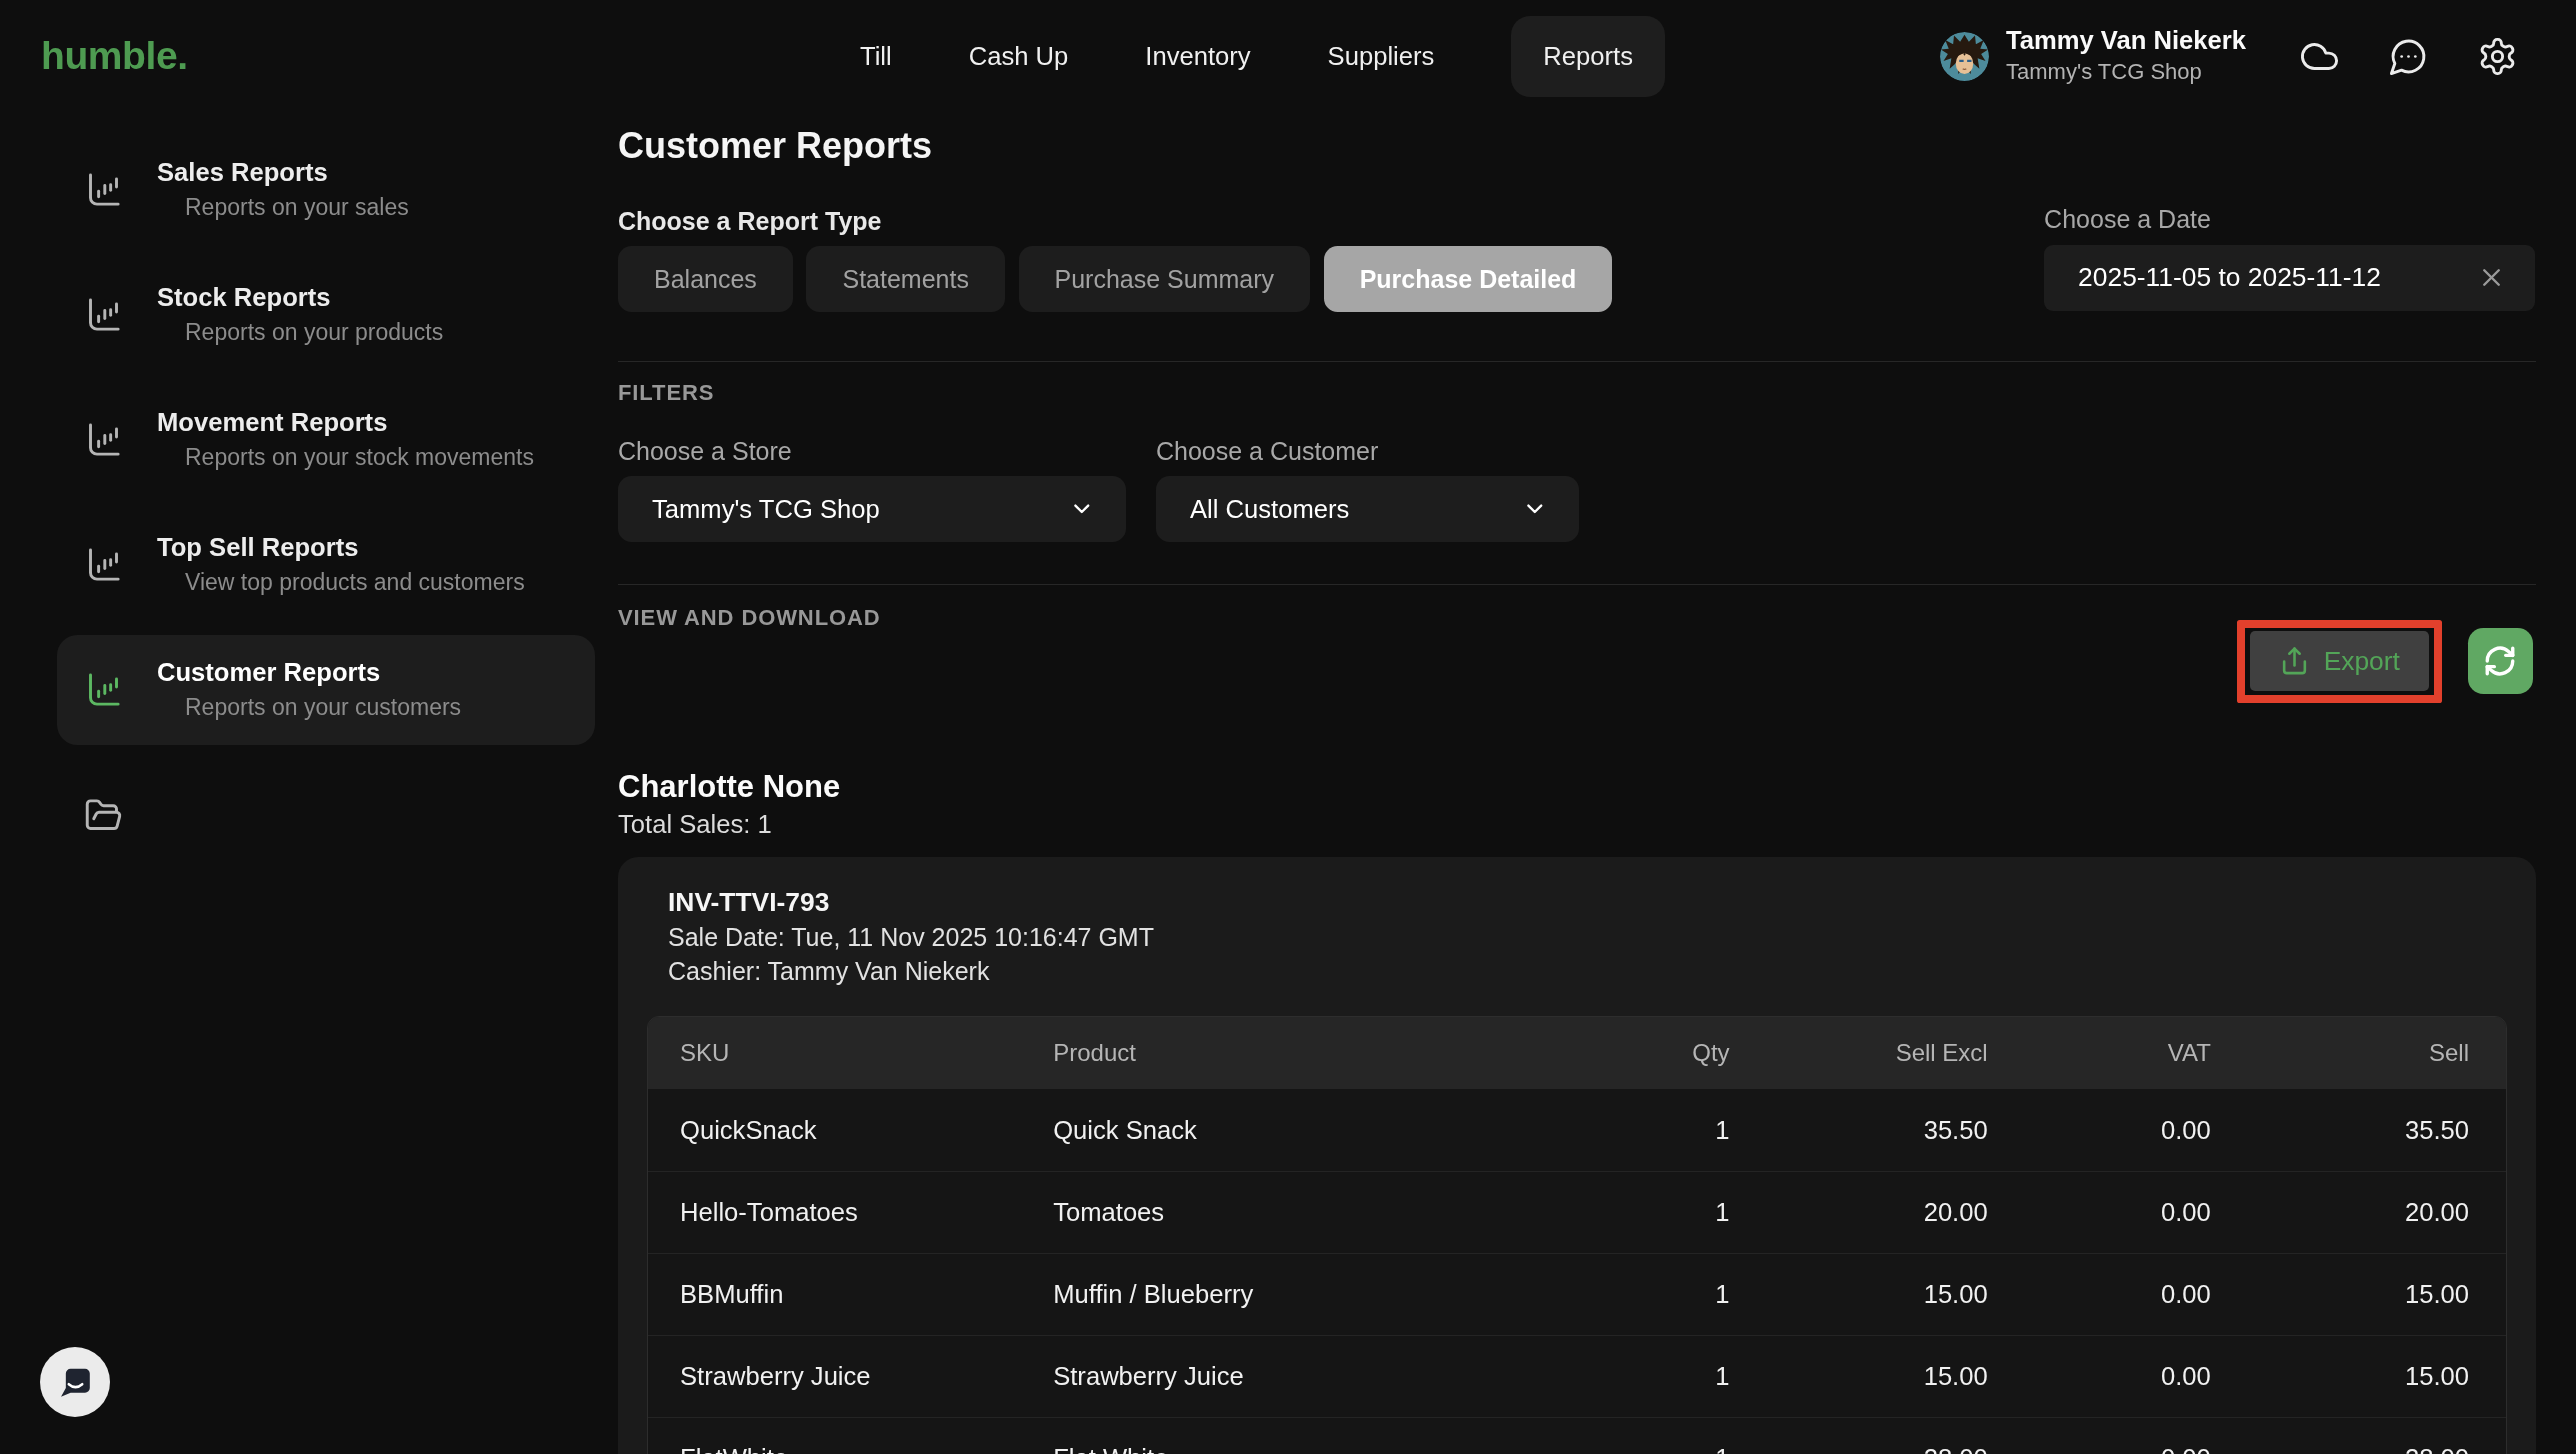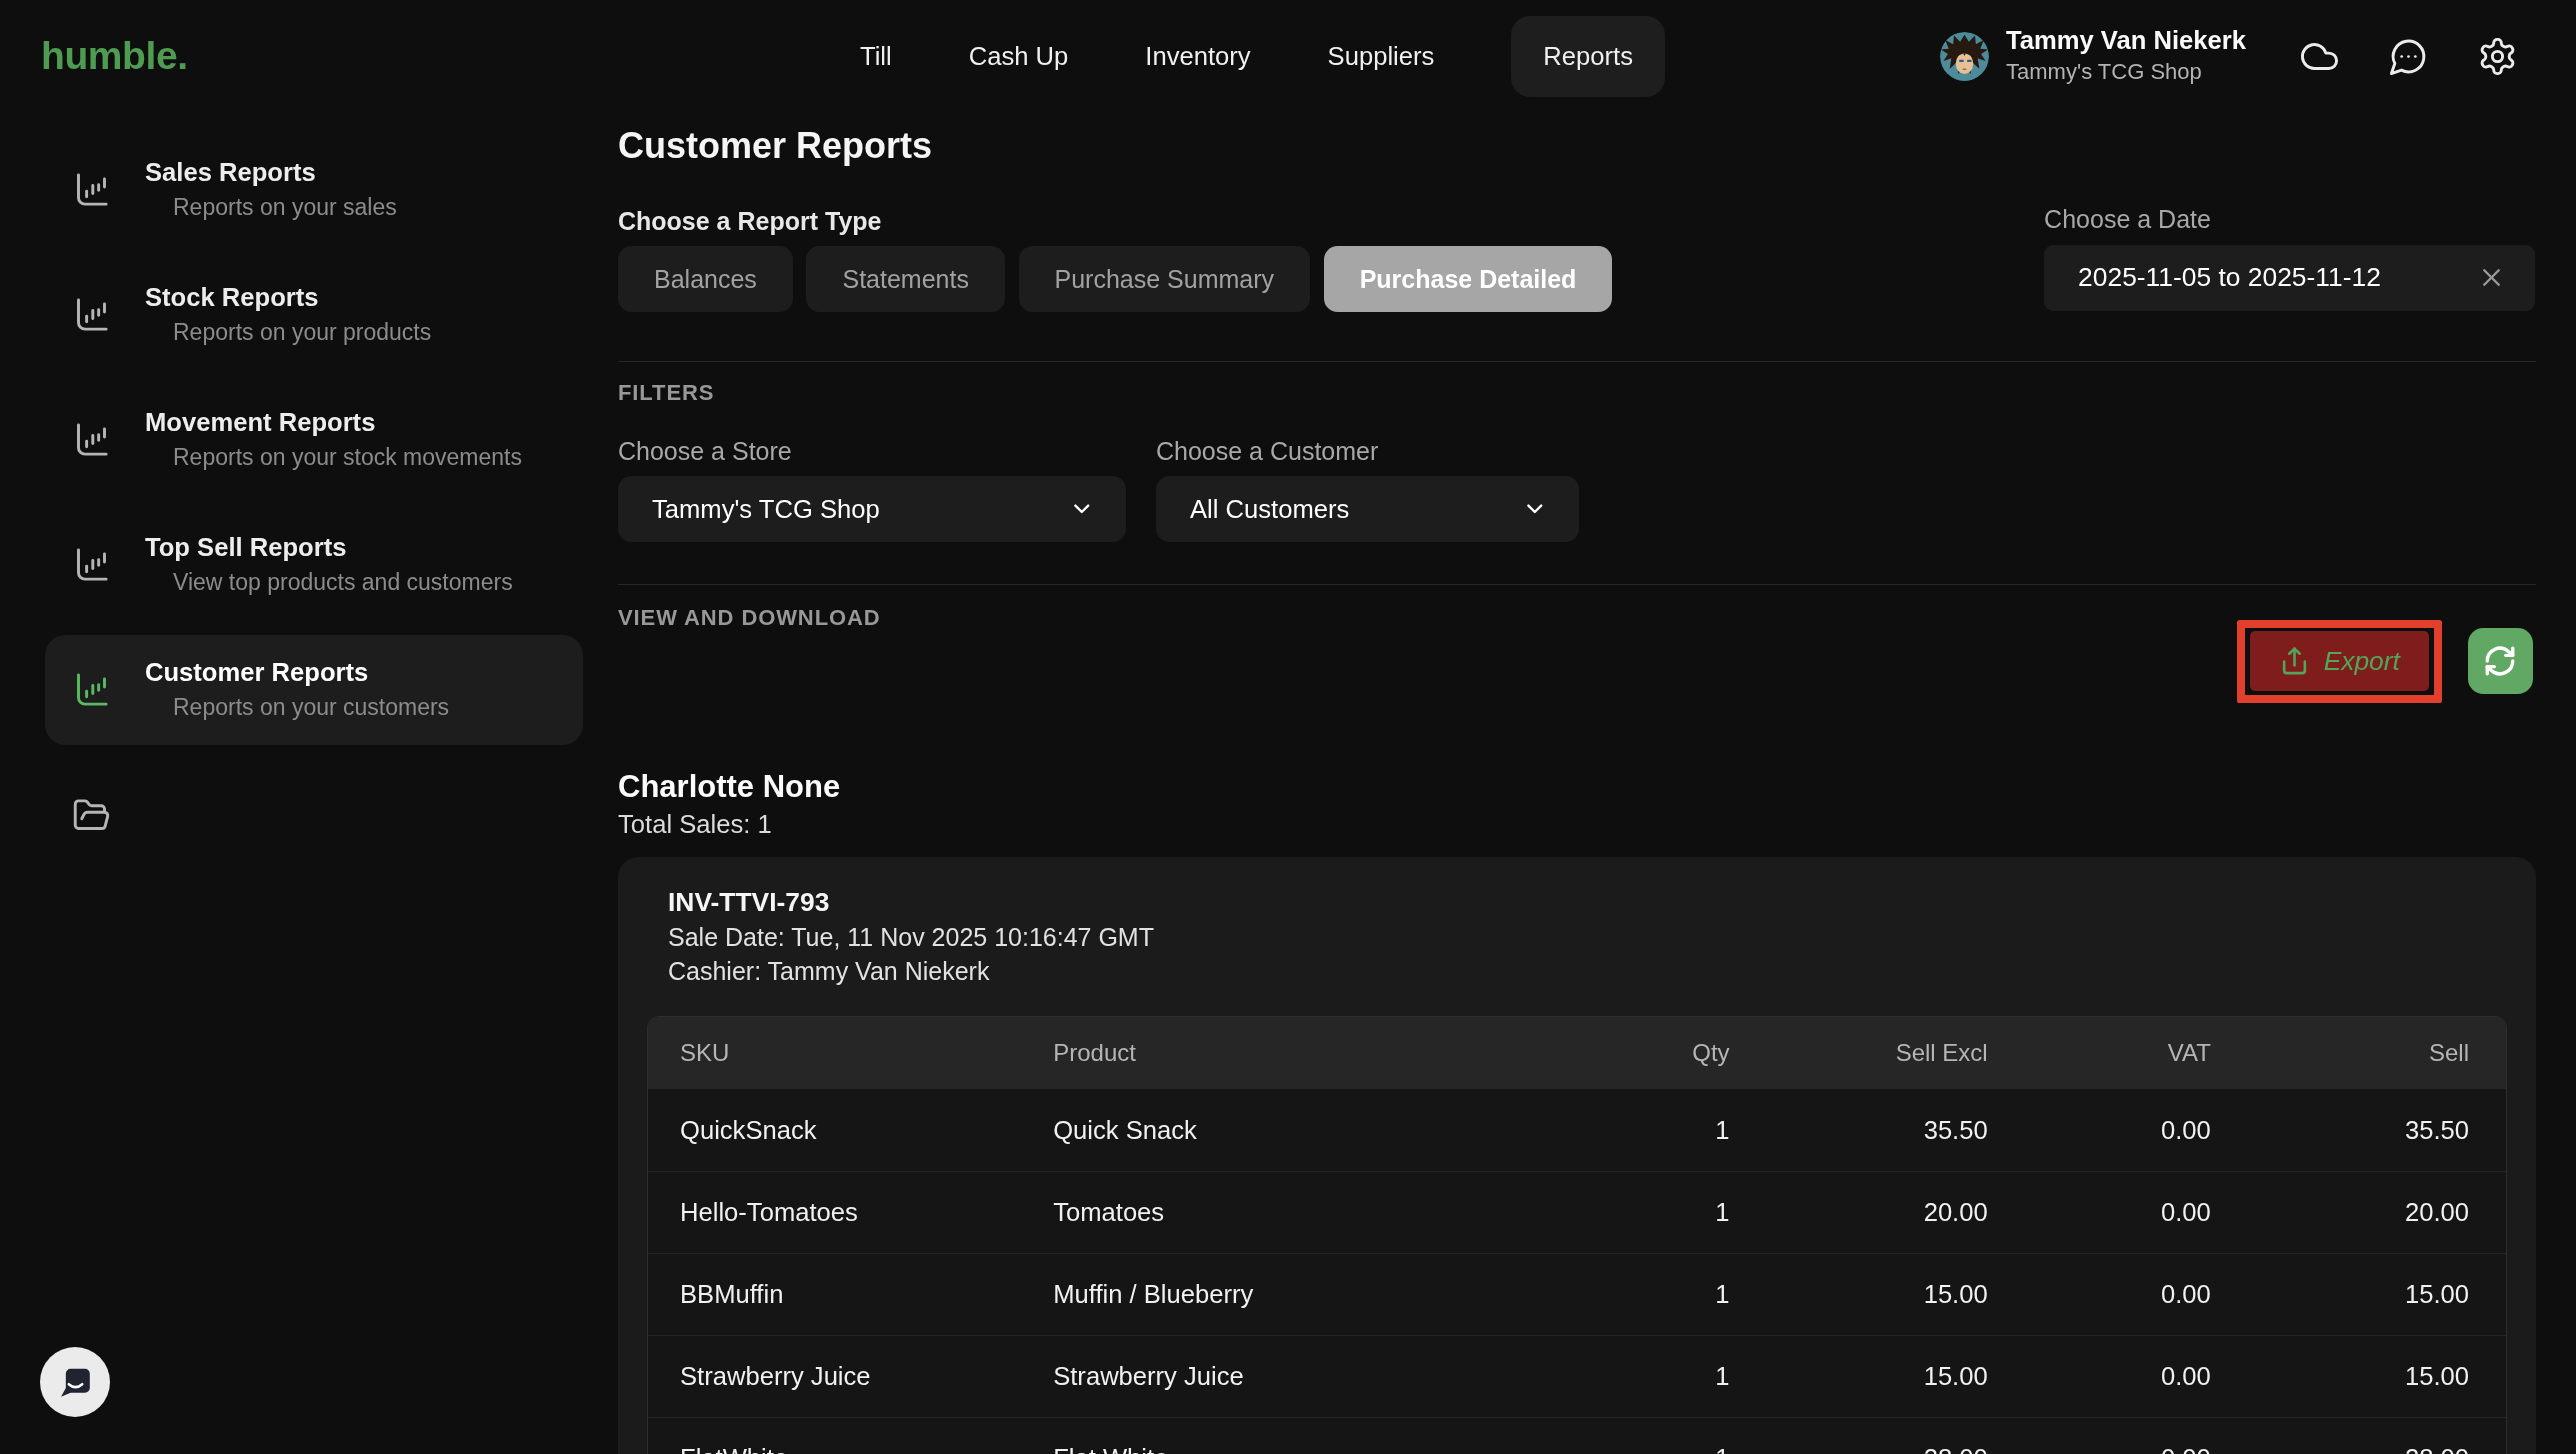--- a/index.html
+++ b/index.html
@@ -20,21 +20,21 @@
   .nav-item.active { background:#1e1e1e; padding:26px 32px; border-radius:19px; }
   .user-cluster { position:absolute; right:58px; top:0; height:112px; display:flex; align-items:center; }
   .avatar { width:49px; height:49px; border-radius:50%; overflow:hidden; flex:none; }
   .user-text { margin-left:17px; }
   .user-name { font-size:25.6px; font-weight:700; color:#fafafa; line-height:27px; }
   .user-store { font-size:22px; color:#b3b3b3; margin-top:5.1px; }
   .top-icons { display:flex; align-items:center; gap:48px; margin-left:53px; }
   .top-icons svg { cursor:pointer; }
 
   
-  .sidebar { position:absolute; left:0; top:112px; width:613px; padding-top:15.3px; }
+  .sidebar { position:absolute; left:12px; top:112px; width:613px; padding-top:15.3px; }
   .side-item { height:125px; display:flex; align-items:center; padding-left:72px; gap:34px; cursor:pointer; }
   .side-icon { width:39px; height:39px; flex:none; }
   .side-title { font-size:25.6px; font-weight:700; color:#ededed; line-height:27px; }
   .side-sub { font-size:23px; color:#8c8c8c; margin-top:7.7px; white-space:nowrap;margin-left:28px; }
   .side-item.active { background:#1d1d1d; border-radius:20.4px; margin:7.7px 30px 7.7px 45px; padding-left:27px; height:110px; }
   .side-item.active .side-title { color:#ffffff; }
 
   
   .main { position:absolute; left:618px; top:112px; width:1918px; }
   .page-title { margin-top:13.6px; font-size:36px; line-height:39px; font-weight:700; color:#f5f5f5; }
@@ -63,22 +63,22 @@
   .dd-store { left:0; width:508px; }
   .dd-customer { left:538px; width:423px; }
   .dd-value { font-size:25.6px; color:#ffffff; flex:1; }
   .div2 { margin-top:42px; }
 
   .view-dl { position:relative; height:185px; }
   .view-dl .upper-label { margin-top:0; padding-top:19.6px; }
   .export-group { position:absolute; right:3.4px; top:35px; display:flex; align-items:center; }
   .red-box { border:8.5px solid #e2402c; border-radius:2.6px; padding:3.4px 5.1px; }
   .export-btn { height:60px; padding:0 29px; display:flex; align-items:center; gap:13.6px;
-                background:#7f1d1d; border:none; cursor:pointer; color:#53a558; font-size:26.4px;
-                font-family:inherit; border-radius:5.1px;font-style:italic; }
+                background:#404040; border:none; cursor:pointer; color:#53a558; font-size:26.4px;
+                font-family:inherit; border-radius:5.1px; }
   .refresh-btn { width:65px; height:66px; margin-left:25.6px; border-radius:15.3px; background:#60a863;
                  border:none; cursor:pointer; display:flex; align-items:center; justify-content:center; }
 
   .customer-name { font-size:31px; font-weight:700; color:#fbfbfb; line-height:34px; }
   .total-sales { margin-top:6.8px; font-size:25.6px; color:#dcdcdc; line-height:27px; }
 
   .card { margin-top:19px; background:#1b1b1b; border-radius:20.4px; padding:31px 29px 51px 29px; }
   .inv-head { margin-left:21px; }
   .inv-number { font-size:26.4px; font-weight:700; color:#f6f6f6; line-height:29px; }
   .inv-meta { font-size:25px; color:#e2e2e2; line-height:25.6px; }

